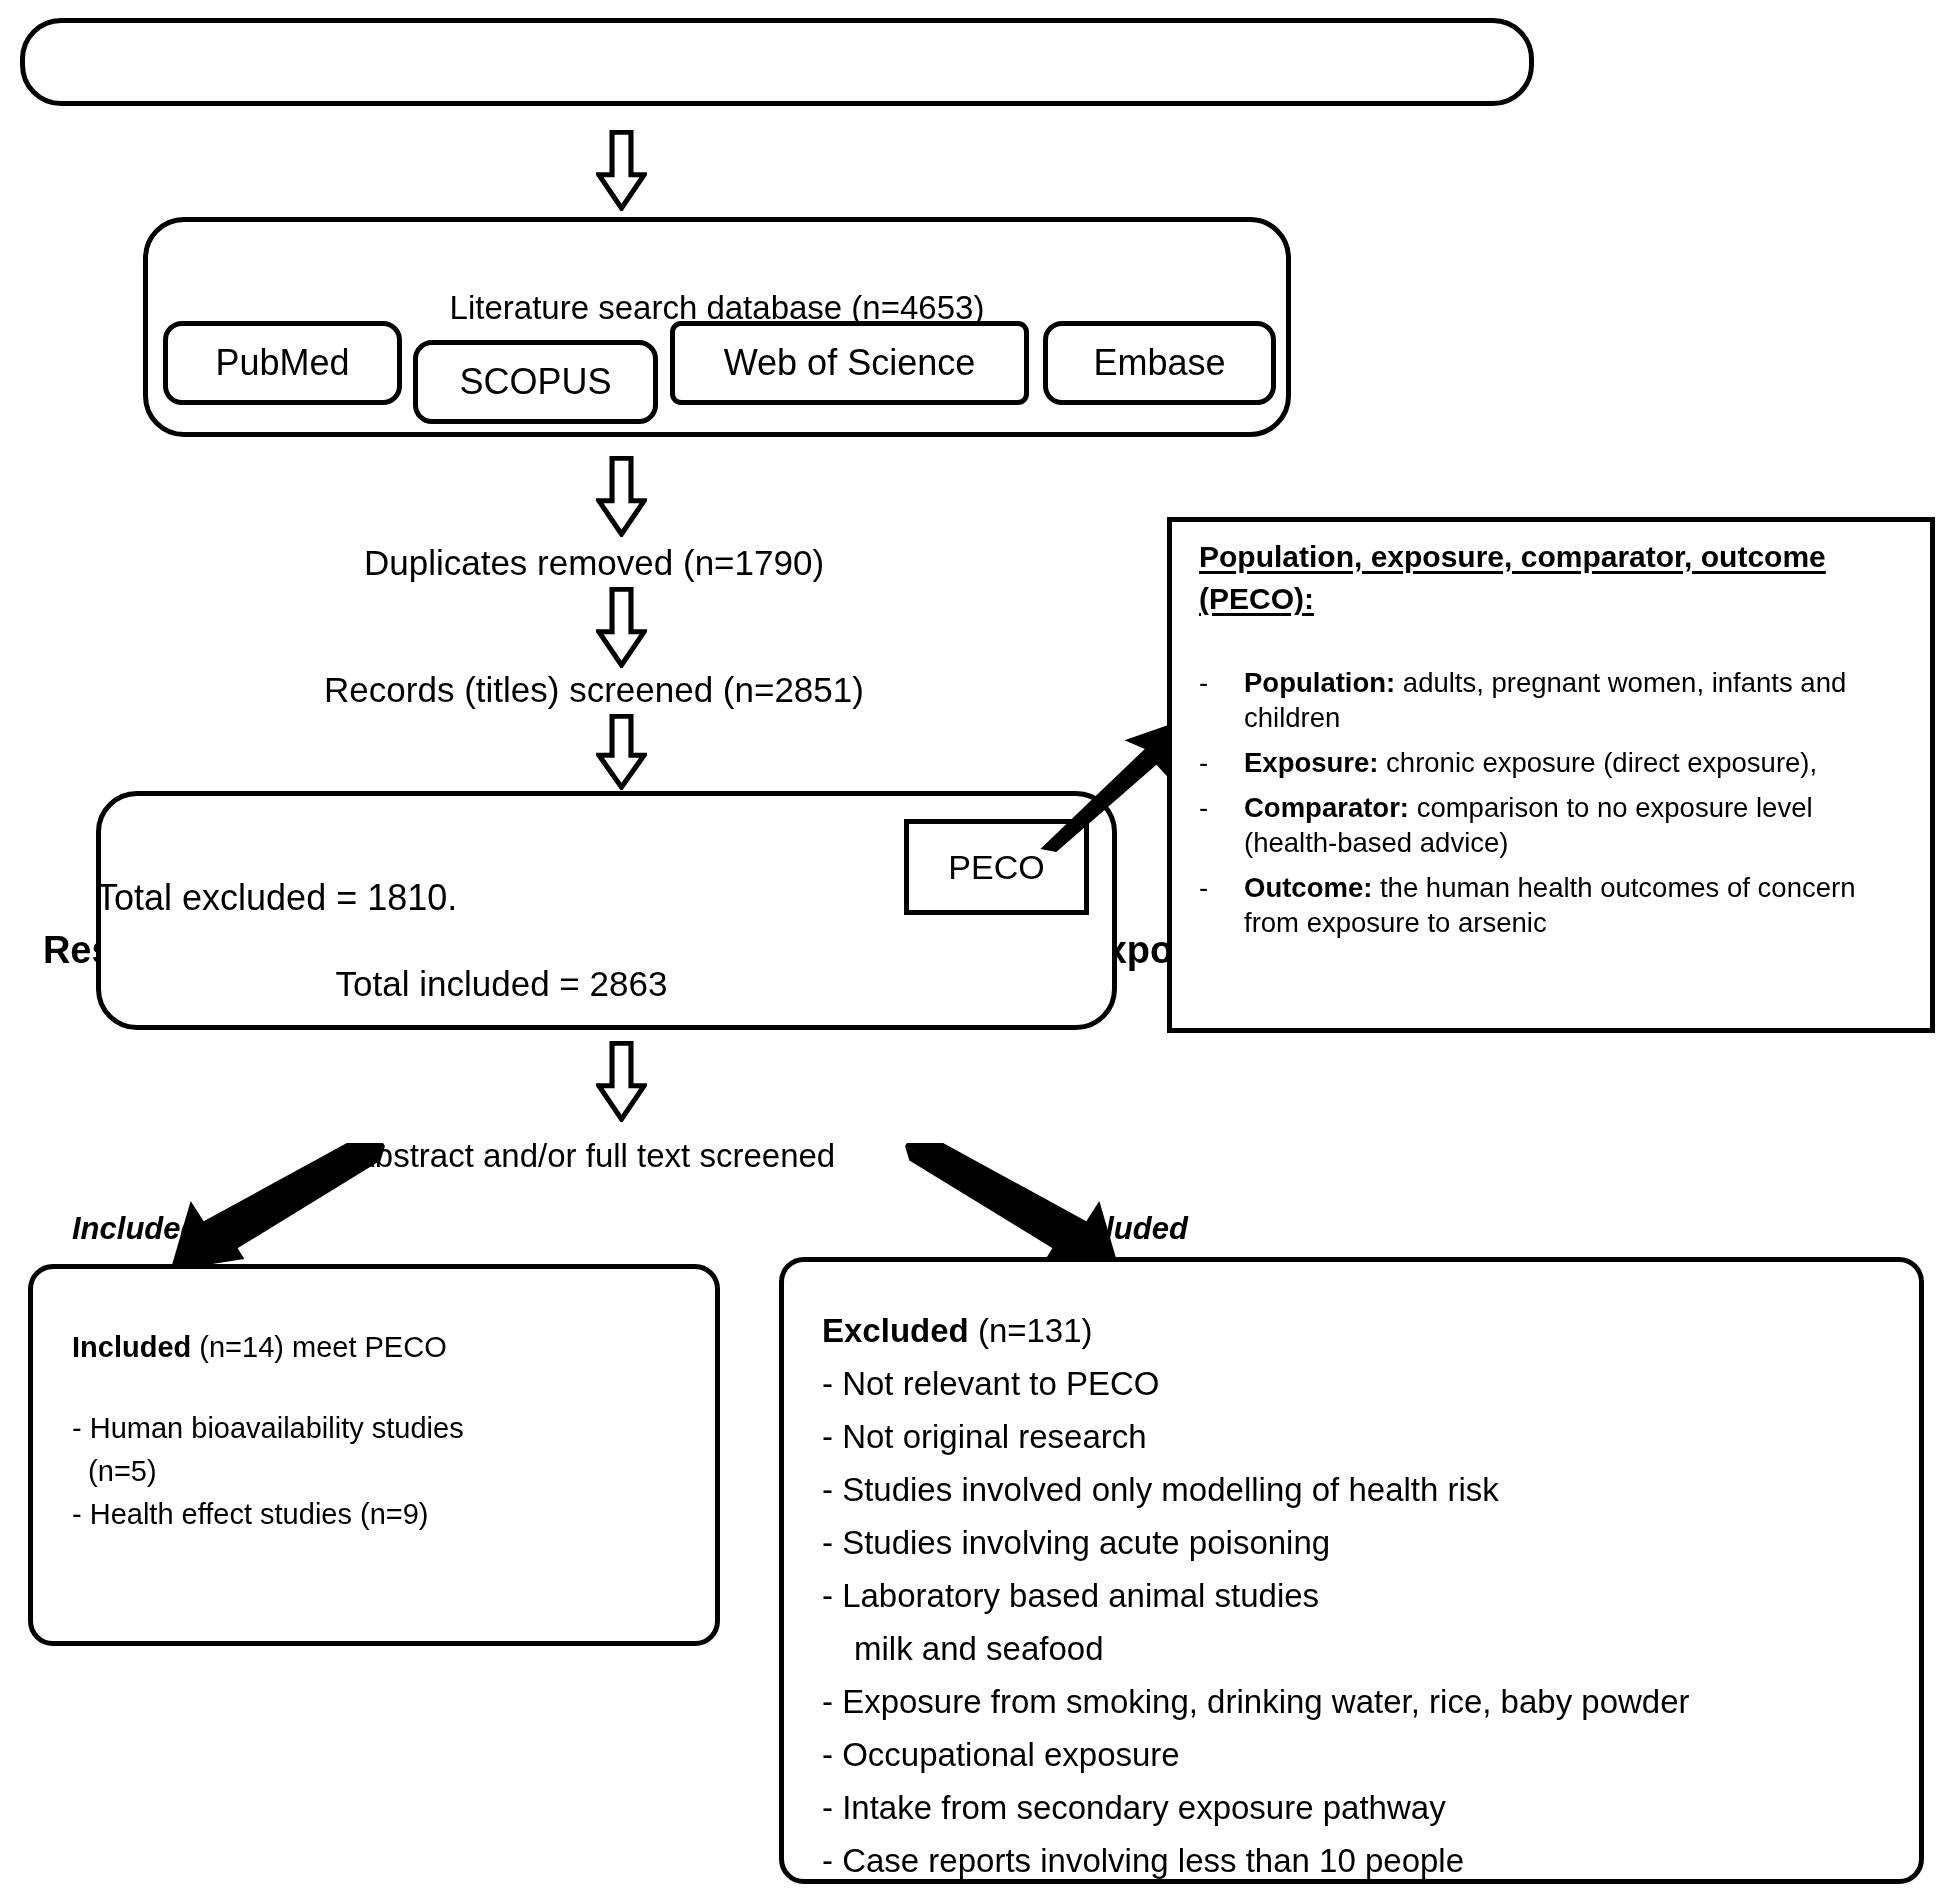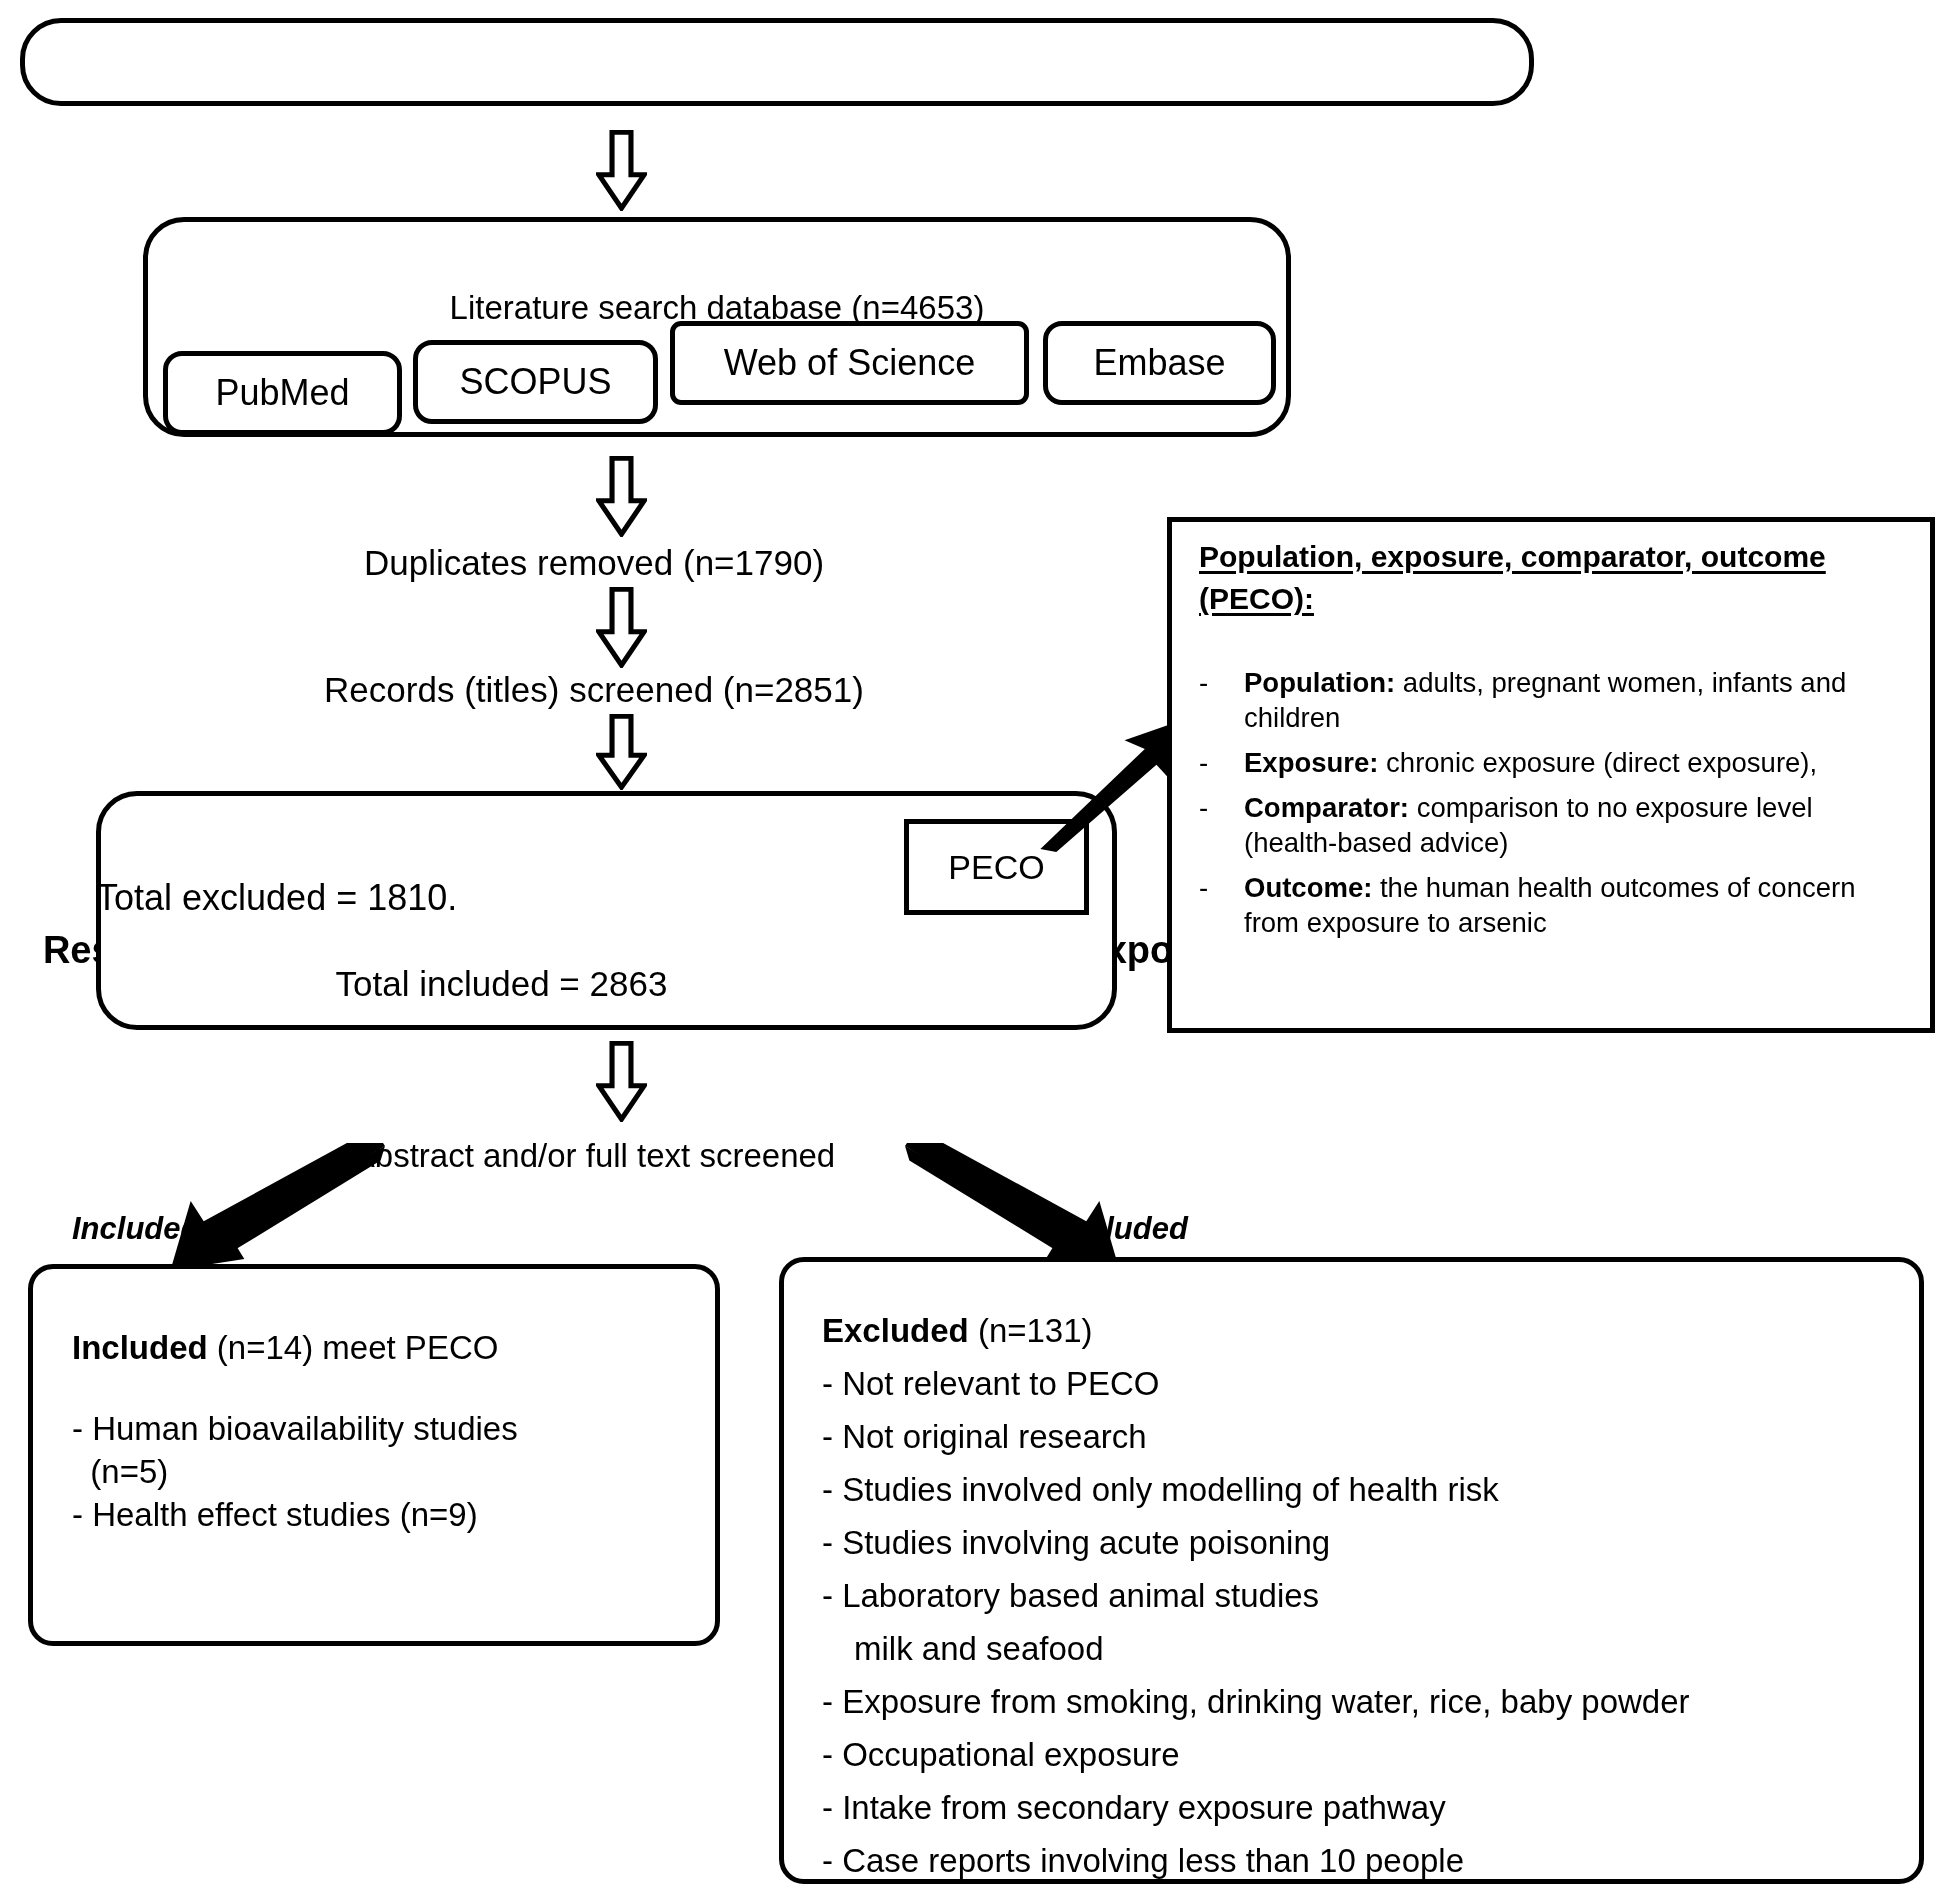--- a/index.html
+++ b/index.html
@@ -59,21 +59,21 @@
   .db-chip {
     position: absolute;
     box-sizing: border-box;
     border: 5px solid #000;
     border-radius: 19px;
     background: #fff;
     height: 84px;
     display: flex; align-items: center; justify-content: center;
     font-size: 36px;
   }
-  #db-chip-pubmed  { left: 163px;  top: 321px; width: 239px; margin-top: 30px; }
+  #db-chip-pubmed  { left: 163px;  top: 321px; width: 239px; }
   #db-chip-scopus  { left: 413px;  top: 321px; width: 245px; margin-top: 19px; }
   #db-chip-wos     { left: 670px;  top: 321px; width: 359px; border-radius: 11px; }
   #db-chip-embase  { left: 1043px; top: 321px; width: 233px; }
 
   
   .blockarrow {
     position: absolute;
     width: 51px;
   }
   .blockarrow svg { display: block; width: 100%; height: 100%; }
@@ -166,21 +166,21 @@
   }
   #included-branch-label { left: 72px;  top: 1211px; }
   #excluded-branch-label { left: 1050px; top: 1211px; }
 
   
   #included-box {
     left: 27.5px; top: 1264px; width: 692px; height: 382px;
   }
   #included-content {
     left: 72px; top: 1326px; width: 609px;
-    font-size: 33px; line-height: 43px; white-space: normal;
+    font-size: 29px; line-height: 43px; white-space: normal;
   }
   #included-content .hdr { font-weight: bold; }
   #included-content .gap { height: 38px; }
 
   #excluded-box {
     left: 779px; top: 1257px; width: 1145px; height: 627px;
   }
   #excluded-content {
     left: 822px; top: 1304px; width: 1072px;
     font-size: 33px; line-height: 53px; white-space: normal;

